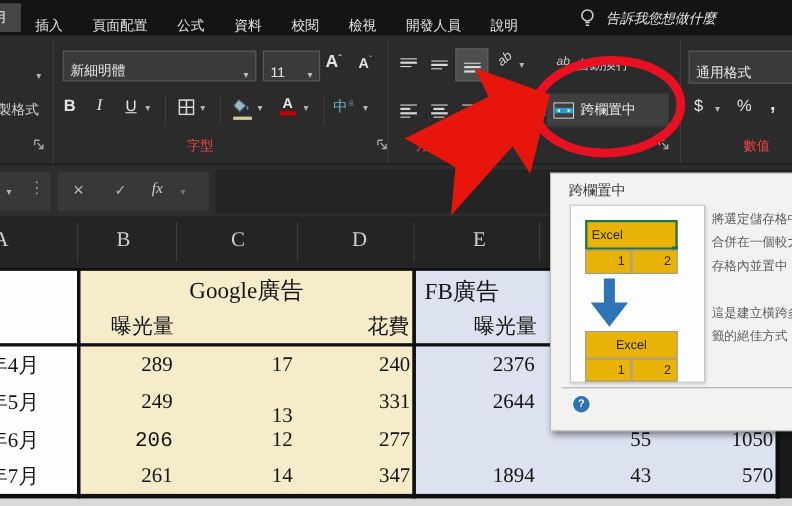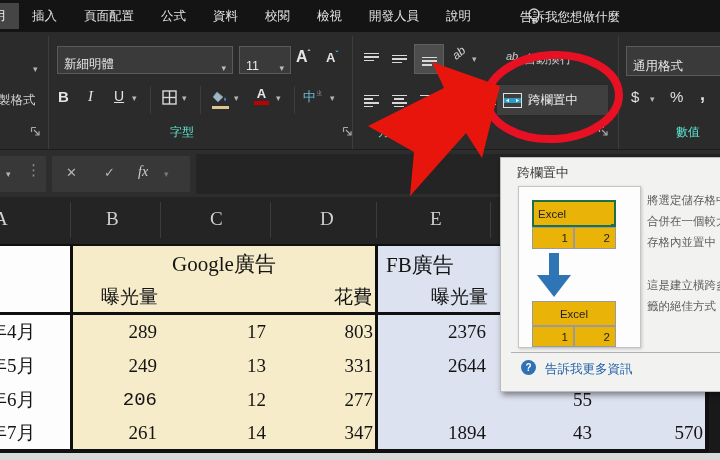--- a/index.html
+++ b/index.html
@@ -1,33 +1,33 @@
 <!DOCTYPE html>
 <html><head>
 <meta charset="utf-8">
 <style>
   html,body{margin:0;padding:0;background:#000;}
   .screen{position:relative;width:720px;height:460px;overflow:hidden;background:#1e1e1e;
     font-family:"Liberation Sans",sans-serif;-webkit-font-smoothing:antialiased;}
   .abs{position:absolute;}
   
-  .menubar{left:0;top:0;width:720px;height:32px;background:#141414;display:flex;align-items:center;}
+  .menubar{left:0;top:0;width:720px;height:32px;background:#141414;display:flex;align-items:flex-end;}
   .menu-item{color:#e2e2e2;font-size:12.5px;white-space:nowrap;}
   .active-tab{position:absolute;left:0;top:3px;width:19px;height:26px;background:#454545;color:#f0f0f0;
     font-size:12.5px;line-height:26px;overflow:hidden;}
   .active-tab span{margin-left:-7px;display:inline-block;}
   
   .ribbon{left:0;top:32px;width:720px;height:117px;background:#2b2b2b;border-bottom:2px solid #191919;}
   .vsep{position:absolute;width:1px;background:#3d3d3d;}
   .combo{position:absolute;background:#3a3a3a;border:1px solid #5a5a5a;color:#e8e8e8;font-size:12.5px;
     display:flex;align-items:flex-end;padding:0 6px;box-sizing:border-box;}
   .combo .chev{margin-left:auto;color:#bdbdbd;font-size:9px;}
   .chev{color:#b5b5b5;font-size:9px;}
   .rbtn{position:absolute;color:#e4e4e4;display:flex;align-items:center;justify-content:center;}
-  .glabel{position:absolute;color:#5eead4;font-size:12px;}
+  .glabel{position:absolute;color:#ef4444;font-size:12px;}
   .launcher{position:absolute;width:11px;height:11px;}
   .barsicon{position:relative;width:15px;height:13px;display:flex;flex-direction:column;justify-content:center;gap:2px;}
   .barsicon i{display:block;height:1.6px;background:#d8d8d8;}
   .sel{background:#4d4d4d;border:1px solid #5f5f5f;}
   
   .fbar{left:0;top:149px;width:720px;height:48px;background:#2d2d2d;border-top:1px solid #1c1c1c;}
   .fpanel{position:absolute;background:#383838;border-radius:2px;}
   
   .colhead{left:0;top:197px;width:720px;height:47px;background:#242424;border-bottom:2px solid #0d0d0d;}
   .collet{position:absolute;color:#cfcfcf;font-family:"Liberation Serif",serif;font-size:19px;top:11px;}
@@ -66,21 +66,21 @@
       <span class="menu-item">校閱</span>
       <span class="menu-item">檢視</span>
       <span class="menu-item">開發人員</span>
       <span class="menu-item">說明</span>
     </div>
     <svg class="abs" style="left:527px;top:7px;" width="14" height="18" viewBox="0 0 14 18">
       <circle cx="7" cy="7" r="5" fill="none" stroke="#d0d0d0" stroke-width="1.4"></circle>
       <line x1="5" y1="13.5" x2="9" y2="13.5" stroke="#d0d0d0" stroke-width="1.4"></line>
       <line x1="5.5" y1="16" x2="8.5" y2="16" stroke="#d0d0d0" stroke-width="1.4"></line>
     </svg>
-    <span class="menu-item abs" style="left:520px;top:9px;">告訴我您想做什麼</span>
+    <span class="menu-item abs" style="left:551px;top:9px;font-style:italic;">告訴我您想做什麼</span>
   </div>
 
   <div class="abs ribbon">
     <div class="vsep" style="left:48px;top:4px;height:138px;"></div>
     <div class="vsep" style="left:352px;top:4px;height:138px;"></div>
     <div class="vsep" style="left:618px;top:4px;height:138px;"></div>
 
     <span class="abs chev" style="left:33px;top:32px;">▾</span>
     <span class="abs" style="left:-2px;top:60px;font-size:12.5px;color:#cfcfcf;">製格式</span>
     <svg class="launcher" style="left:30px;top:94px;" viewBox="0 0 11 11">
@@ -286,34 +286,35 @@
     <div class="cell c" style="left:73px;top:2px;width:302px;height:35px;font-size:21px;">Google廣告</div>
     <div class="cell" style="left:386px;top:4px;width:120px;height:33px;font-size:21px;">FB廣告</div>
 
     <div class="cell r" style="left:73px;top:37px;width:85px;height:31px;">曝光量</div>
     <div class="cell r" style="left:272px;top:37px;width:100px;height:31px;">花費</div>
     <div class="cell r" style="left:378px;top:37px;width:110px;height:31px;">曝光量</div>
 
     <div class="cell" style="left:-12px;top:71px;width:78px;height:34px;">年4月</div>
     <div class="cell r" style="left:73px;top:71px;width:84px;height:34px;">289</div>
     <div class="cell r" style="left:163px;top:71px;width:103px;height:34px;">17</div>
-    <div class="cell r" style="left:272px;top:71px;width:101px;height:34px;">803</div>
+    <div class="cell r" style="left:272px;top:71px;width:101px;height:34px;">240</div>
     <div class="cell r" style="left:378px;top:71px;width:108px;height:34px;">2376</div>
 
     <div class="cell" style="left:-12px;top:105px;width:78px;height:34px;">年5月</div>
     <div class="cell r" style="left:73px;top:105px;width:84px;height:34px;">249</div>
-    <div class="cell r" style="left:163px;top:105px;width:103px;height:34px;">13</div>
+    <div class="cell r" style="left:163px;top:118px;width:103px;height:34px;">13</div>
     <div class="cell r" style="left:272px;top:105px;width:101px;height:34px;">331</div>
     <div class="cell r" style="left:378px;top:105px;width:108px;height:34px;">2644</div>
 
     <div class="cell" style="left:-12px;top:139px;width:78px;height:34px;">年6月</div>
     <div class="cell r" style="left:73px;top:139px;width:84px;height:34px;font-family:Liberation Mono, monospace;">206</div>
     <div class="cell r" style="left:163px;top:139px;width:103px;height:34px;">12</div>
     <div class="cell r" style="left:272px;top:139px;width:101px;height:34px;">277</div>
     <div class="cell r" style="left:492px;top:139px;width:100px;height:34px;">55</div>
+    <div class="cell r" style="left:600px;top:139px;width:103px;height:34px;">1050</div>
 
     <div class="cell" style="left:-12px;top:173px;width:78px;height:32px;">年7月</div>
     <div class="cell r" style="left:73px;top:173px;width:84px;height:32px;">261</div>
     <div class="cell r" style="left:163px;top:173px;width:103px;height:32px;">14</div>
     <div class="cell r" style="left:272px;top:173px;width:101px;height:32px;">347</div>
     <div class="cell r" style="left:378px;top:173px;width:108px;height:32px;">1894</div>
     <div class="cell r" style="left:492px;top:173px;width:100px;height:32px;">43</div>
     <div class="cell r" style="left:600px;top:173px;width:103px;height:32px;">570</div>
   </div>
 
@@ -338,21 +339,20 @@
       <div>將選定儲存格中</div>
       <div>合併在一個較大</div>
       <div>存格內並置中</div>
       <div style="height:22px;"></div>
       <div>這是建立橫跨多</div>
       <div>籤的絕佳方式</div>
     </div>
 
     <div class="abs" style="left:10px;top:194px;width:215px;height:1px;background:#b0b0b0;"></div>
     <div class="qmark">?</div>
-    <span class="tt-link">告訴我更多資訊</span>
   </div>
 
   <svg class="overlay" width="720" height="460" viewBox="0 0 720 460">
     <ellipse cx="553" cy="97" rx="66" ry="42" fill="none" stroke="#e81123" stroke-width="8" transform="rotate(-3 553 97)"></ellipse>
     <polygon points="500,86 482,158 466,133 410,196 414,152 368,126 444,88 432,62" fill="#e8150c"></polygon>
   </svg>
 
 </div>
 
 </body></html>

